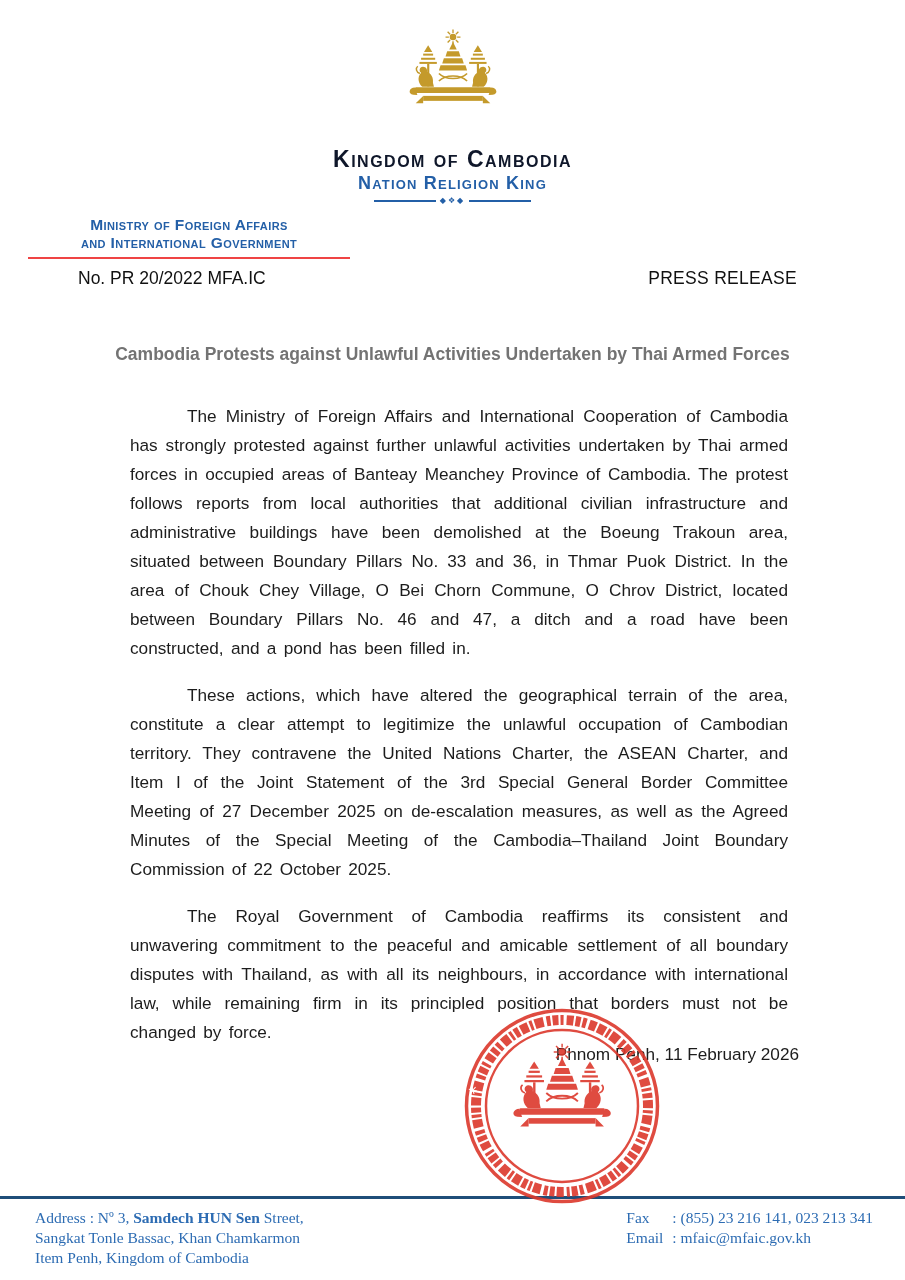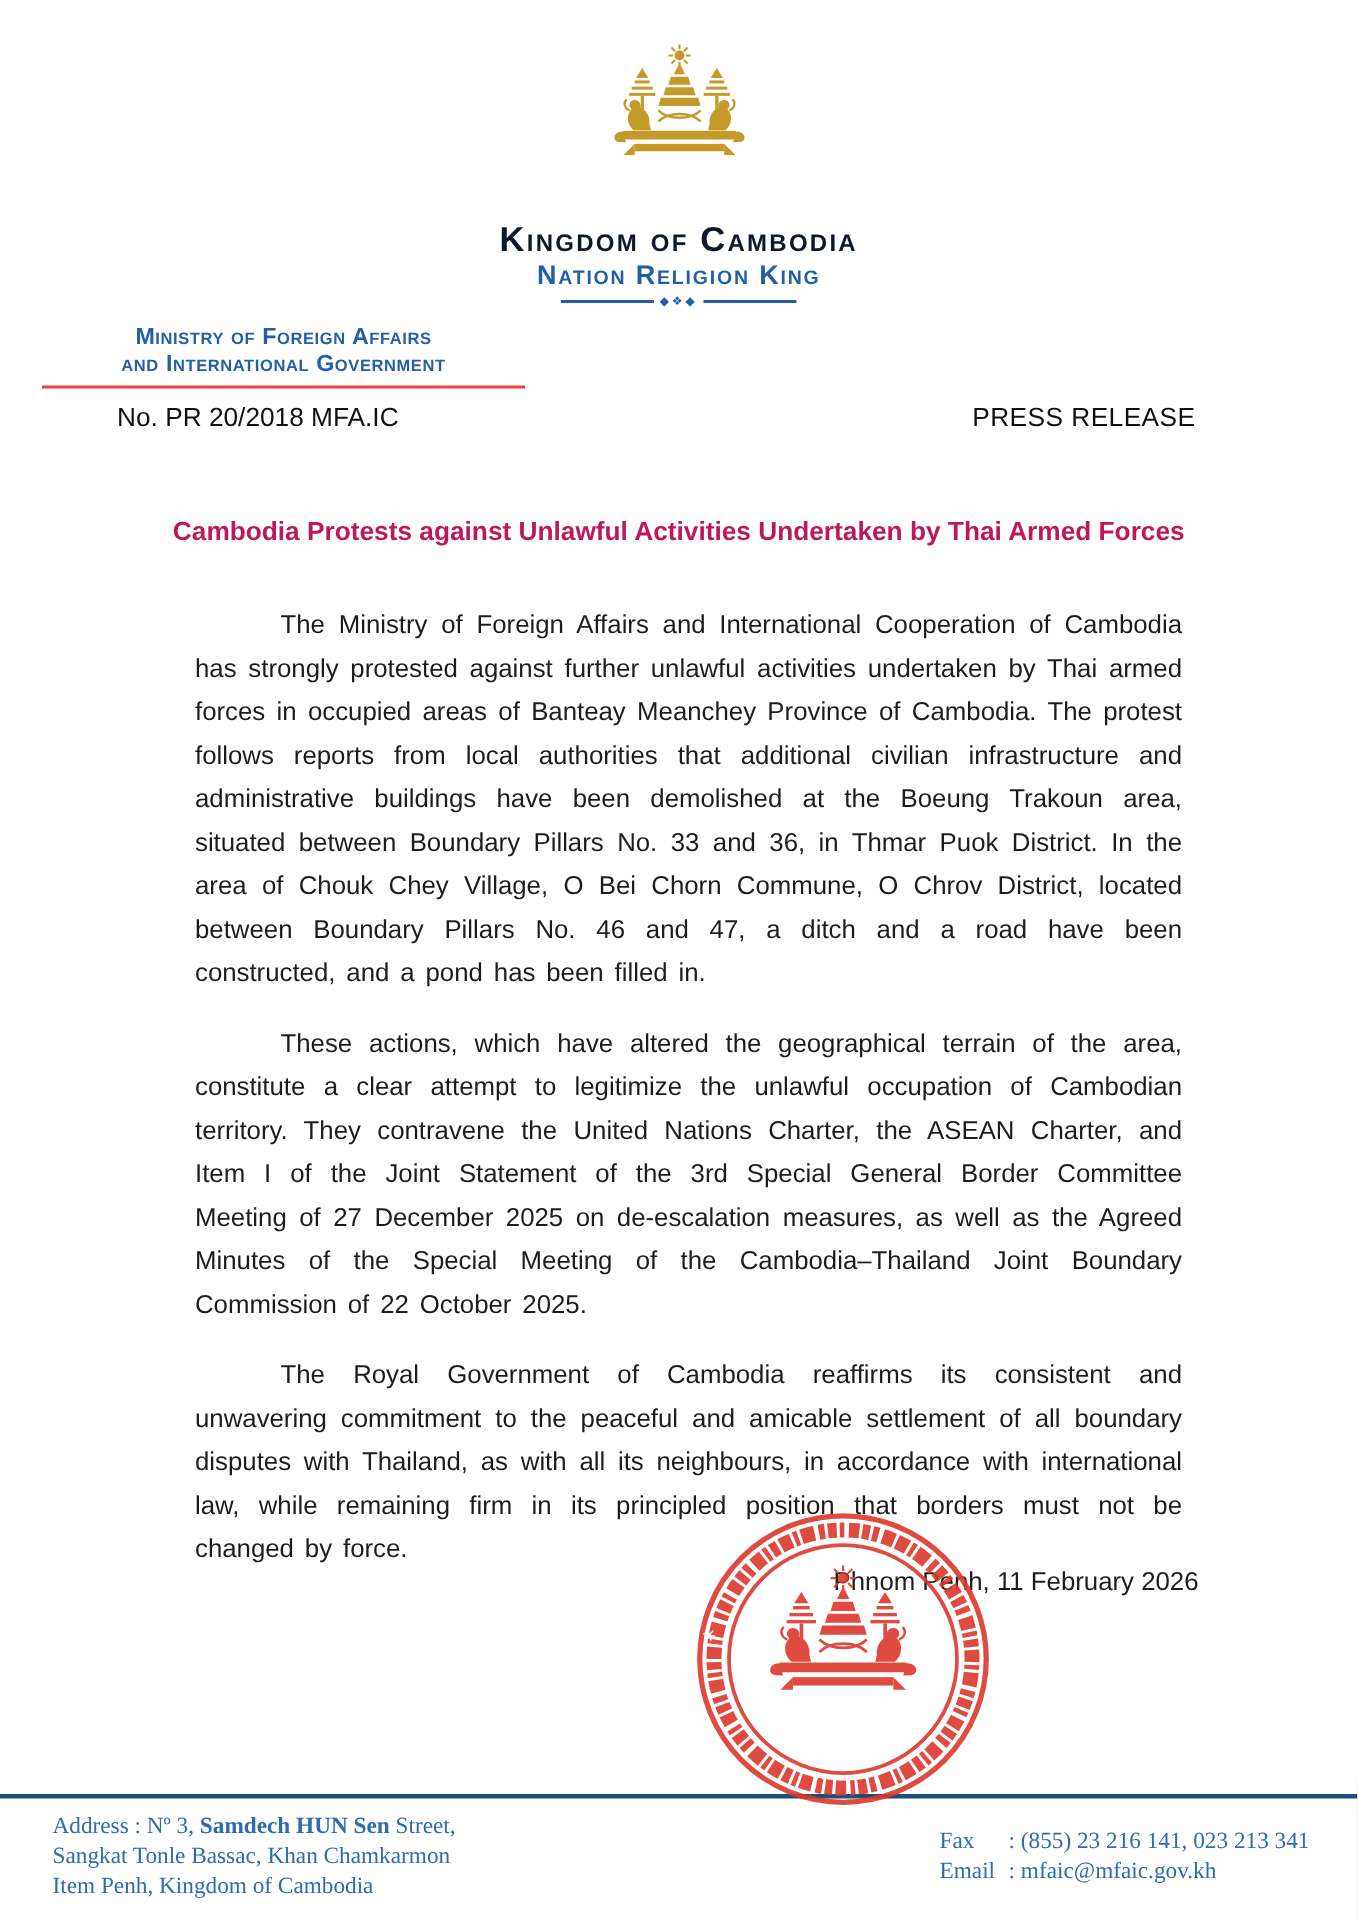--- a/index.html
+++ b/index.html
@@ -30,39 +30,39 @@
     line-height:18px;padding-bottom:5px;border-bottom:2px solid #ef4444;
   }
   .refline{
     position:absolute;top:268px;left:78px;right:108px;
     display:flex;justify-content:space-between;font-size:17.5px;color:#111;
   }
   .refline .press{letter-spacing:.3px;}
   
   .title{
     position:absolute;top:344px;left:90px;right:90px;margin:0;
-    text-align:center;font-size:17.5px;font-weight:bold;color:#be185d;
+    text-align:center;font-size:17.5px;font-weight:bold;color:#737373;
   }
   .body-text{position:absolute;top:402px;left:130px;width:658px;}
   .body-text p{
     margin:0 0 18px 0;text-align:justify;text-indent:57px;
     font-size:17.2px;line-height:29px;word-spacing:2.5px;color:#1c1c1c;
   }
   
   .dateline{
     position:absolute;top:1044px;left:0;right:106px;text-align:right;
     font-size:17.2px;color:#1c1c1c;z-index:2;
   }
   .stamp{position:absolute;top:1006px;left:456px;width:212px;height:200px;color:#dc382c;opacity:.9;z-index:3;}
   
   .footer-rule{position:absolute;top:1196px;left:0;width:100%;height:2.5px;background:#1f4e79;z-index:1;}
   .footer{
     position:absolute;top:1208px;left:35px;right:32px;
     display:flex;justify-content:space-between;
-    font-family:"Liberation Serif", serif;font-size:15.5px;line-height:20px;color:#2d6cb3;align-items:center;
+    font-family:"Liberation Serif", serif;font-size:15.5px;line-height:20px;color:#2d6cb3;
   }
   .footer .bold{font-weight:bold;}
   .contact-row .lbl{display:inline-block;width:46px;}
   svg{display:block;margin:0 auto;}
   .stamp svg{margin:0;}
 </style>
 </head>
 <body>
 
 <svg width="0" height="0" style="position:absolute" aria-hidden="true">
@@ -129,21 +129,21 @@
       <span class="glyphs">◆❖◆</span>
       <span class="bar"></span>
   </div>
 
   <div class="ministry">
     <div>Ministry of Foreign Affairs</div>
     <div>and International Government</div>
   </div>
 
   <div class="refline">
-    <span>No. PR 20/2018 MFA.IC</span>
+    <span>No. PR 20/2022 MFA.IC</span>
     <span class="press">PRESS RELEASE</span>
   </div>
 
   <h1 class="title">Cambodia Protests against Unlawful Activities Undertaken by Thai Armed Forces</h1>
 
   <div class="body-text">
     <p>The Ministry of Foreign Affairs and International Cooperation of Cambodia has strongly protested against further unlawful activities undertaken by Thai armed forces in occupied areas of Banteay Meanchey Province of Cambodia. The protest follows reports from local authorities that additional civilian infrastructure and administrative buildings have been demolished at the Boeung Trakoun area, situated between Boundary Pillars No. 33 and 36, in Thmar Puok District. In the area of Chouk Chey Village, O Bei Chorn Commune, O Chrov District, located between Boundary Pillars No. 46 and 47, a ditch and a road have been constructed, and a pond has been filled in.</p>
     <p>These actions, which have altered the geographical terrain of the area, constitute a clear attempt to legitimize the unlawful occupation of Cambodian territory. They contravene the United Nations Charter, the ASEAN Charter, and Item I of the Joint Statement of the 3rd Special General Border Committee Meeting of 27 December 2025 on de-escalation measures, as well as the Agreed Minutes of the Special Meeting of the Cambodia–Thailand Joint Boundary Commission of 22 October 2025.</p>
     <p>The Royal Government of Cambodia reaffirms its consistent and unwavering commitment to the peaceful and amicable settlement of all boundary disputes with Thailand, as with all its neighbours, in accordance with international law, while remaining firm in its principled position that borders must not be changed by force.</p>
   </div>

